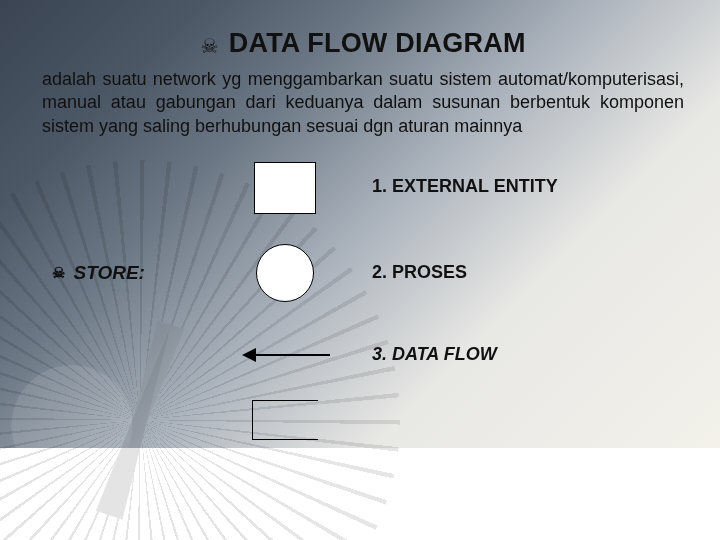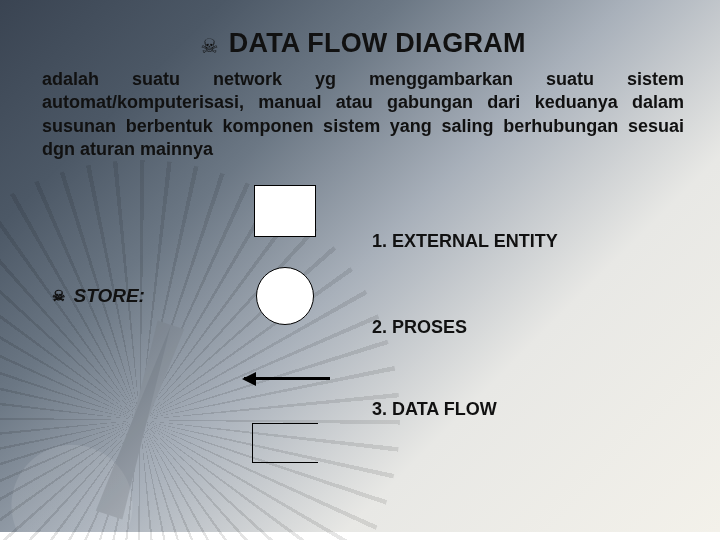--- a/index.html
+++ b/index.html
@@ -7,21 +7,21 @@
     padding: 0;
     width: 720px;
     height: 540px;
     overflow: hidden;
     font-family: Verdana, Geneva, sans-serif;
     color: #111;
   }
   .slide {
     position: relative;
     width: 720px;
-    height: 532px;
+    height: 448px;
     background:
       radial-gradient(circle at 10% 95%, rgba(255,255,255,0.10) 0 60px, transparent 61px),
       linear-gradient(135deg, #3a4452 0%, #4c5866 18%, #6b7784 32%, #a8b0ba 50%, #e8e8e5 70%, #f3f1ea 100%);
   }
   
   .compass {
     position: absolute;
     left: -120px;
     top: 160px;
     width: 520px;
@@ -83,21 +83,21 @@
     margin: 0;
     font-size: 27px;
     font-weight: 700;
     letter-spacing: 0.2px;
   }
 
   p.desc {
     margin: 8px 0 0 0;
     font-size: 18px;
     line-height: 1.3;
-    font-weight: 700;
+    font-weight: 400;
     text-align: justify;
     text-justify: inter-word;
   }
 
   .symbols-area {
     position: relative;
     margin-top: 24px;
     height: 320px;
   }
 
@@ -183,25 +183,24 @@
     left: 330px;
     top: 0;
     width: 330px;
     height: 320px;
     font-size: 18px;
     font-weight: 700;
   }
   .labels > div {
     position: absolute;
     white-space: nowrap;
-    margin-top: 32px;
   }
   .lbl1 { top: 14px; }
   .lbl2 { top: 100px; }
-  .lbl3 { top: 182px; }
+  .lbl3 { top: 182px; font-style: italic; }
   .lbl4 { top: 250px; }
 </style>
 </head>
 <body>
 
 <div class="slide">
 
   <div class="compass">
     <div class="needle2"></div>
   </div>

